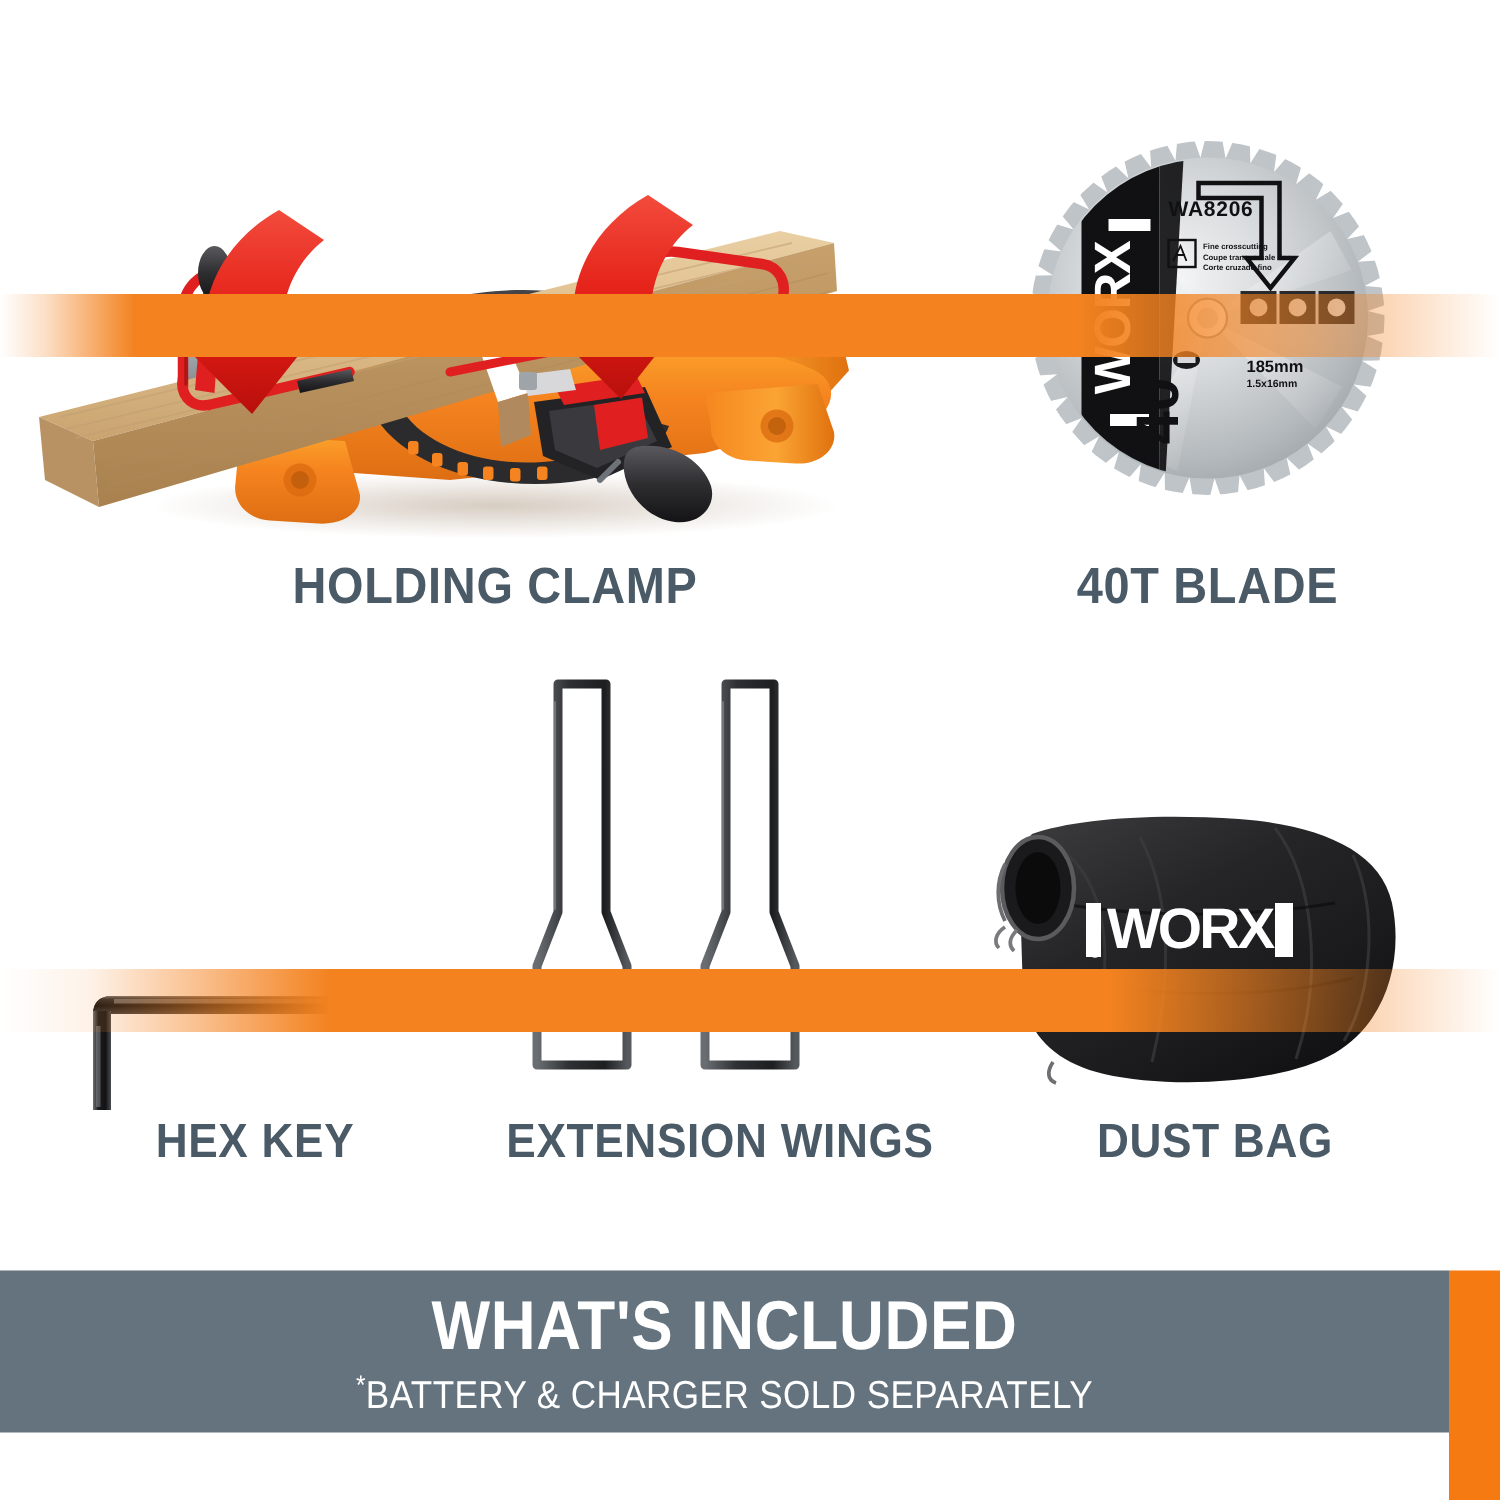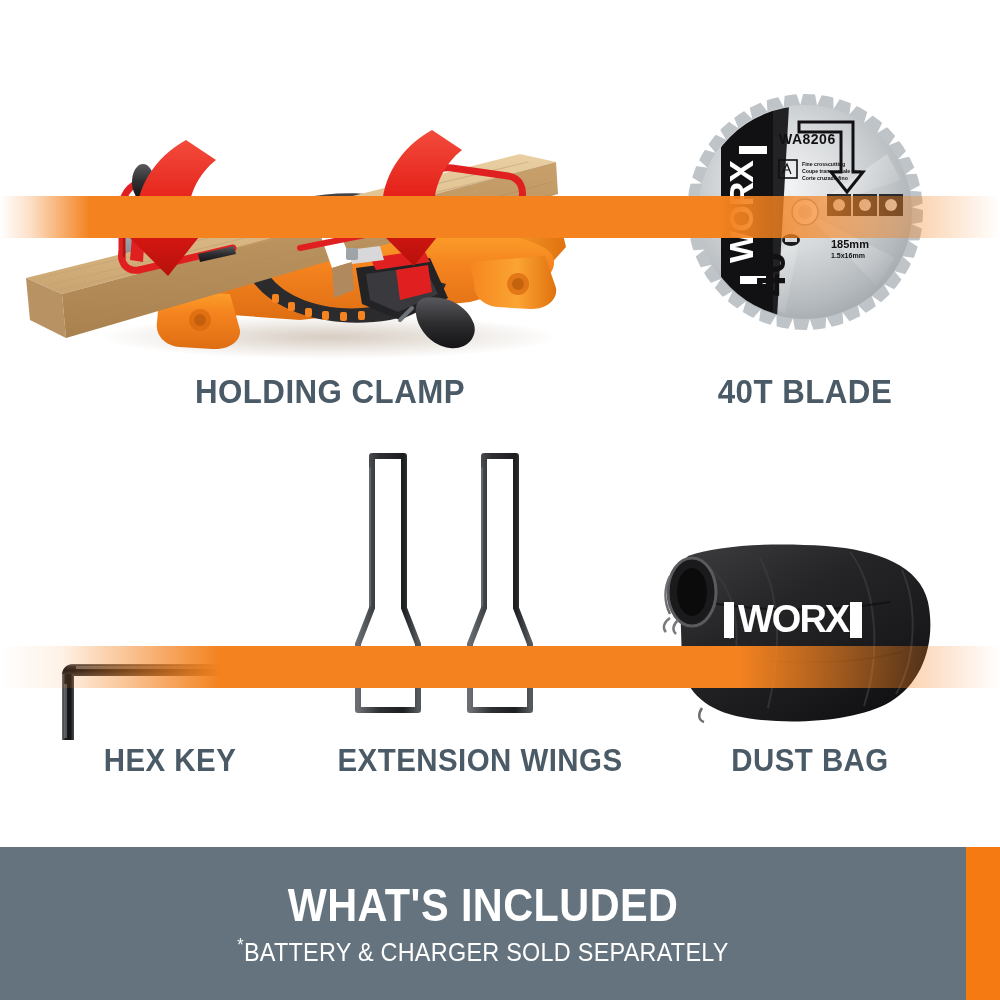--- a/index.html
+++ b/index.html
@@ -66,21 +66,21 @@
   }
   .cap-row1 { top: 372px; font-size: 34px; }
   .cap-row2 { top: 742px; font-size: 32px; }
 
   
   .footer {
     position: absolute;
     left: 0;
     top: 847px;
     width: 966px;
-    height: 153px;
+    height: 108px;
     background: #64737D;
     z-index: 10;
     display: flex;
     flex-direction: column;
     align-items: center;
     justify-content: center;
   }
   .footer-accent {
     position: absolute;
     left: 966px;

